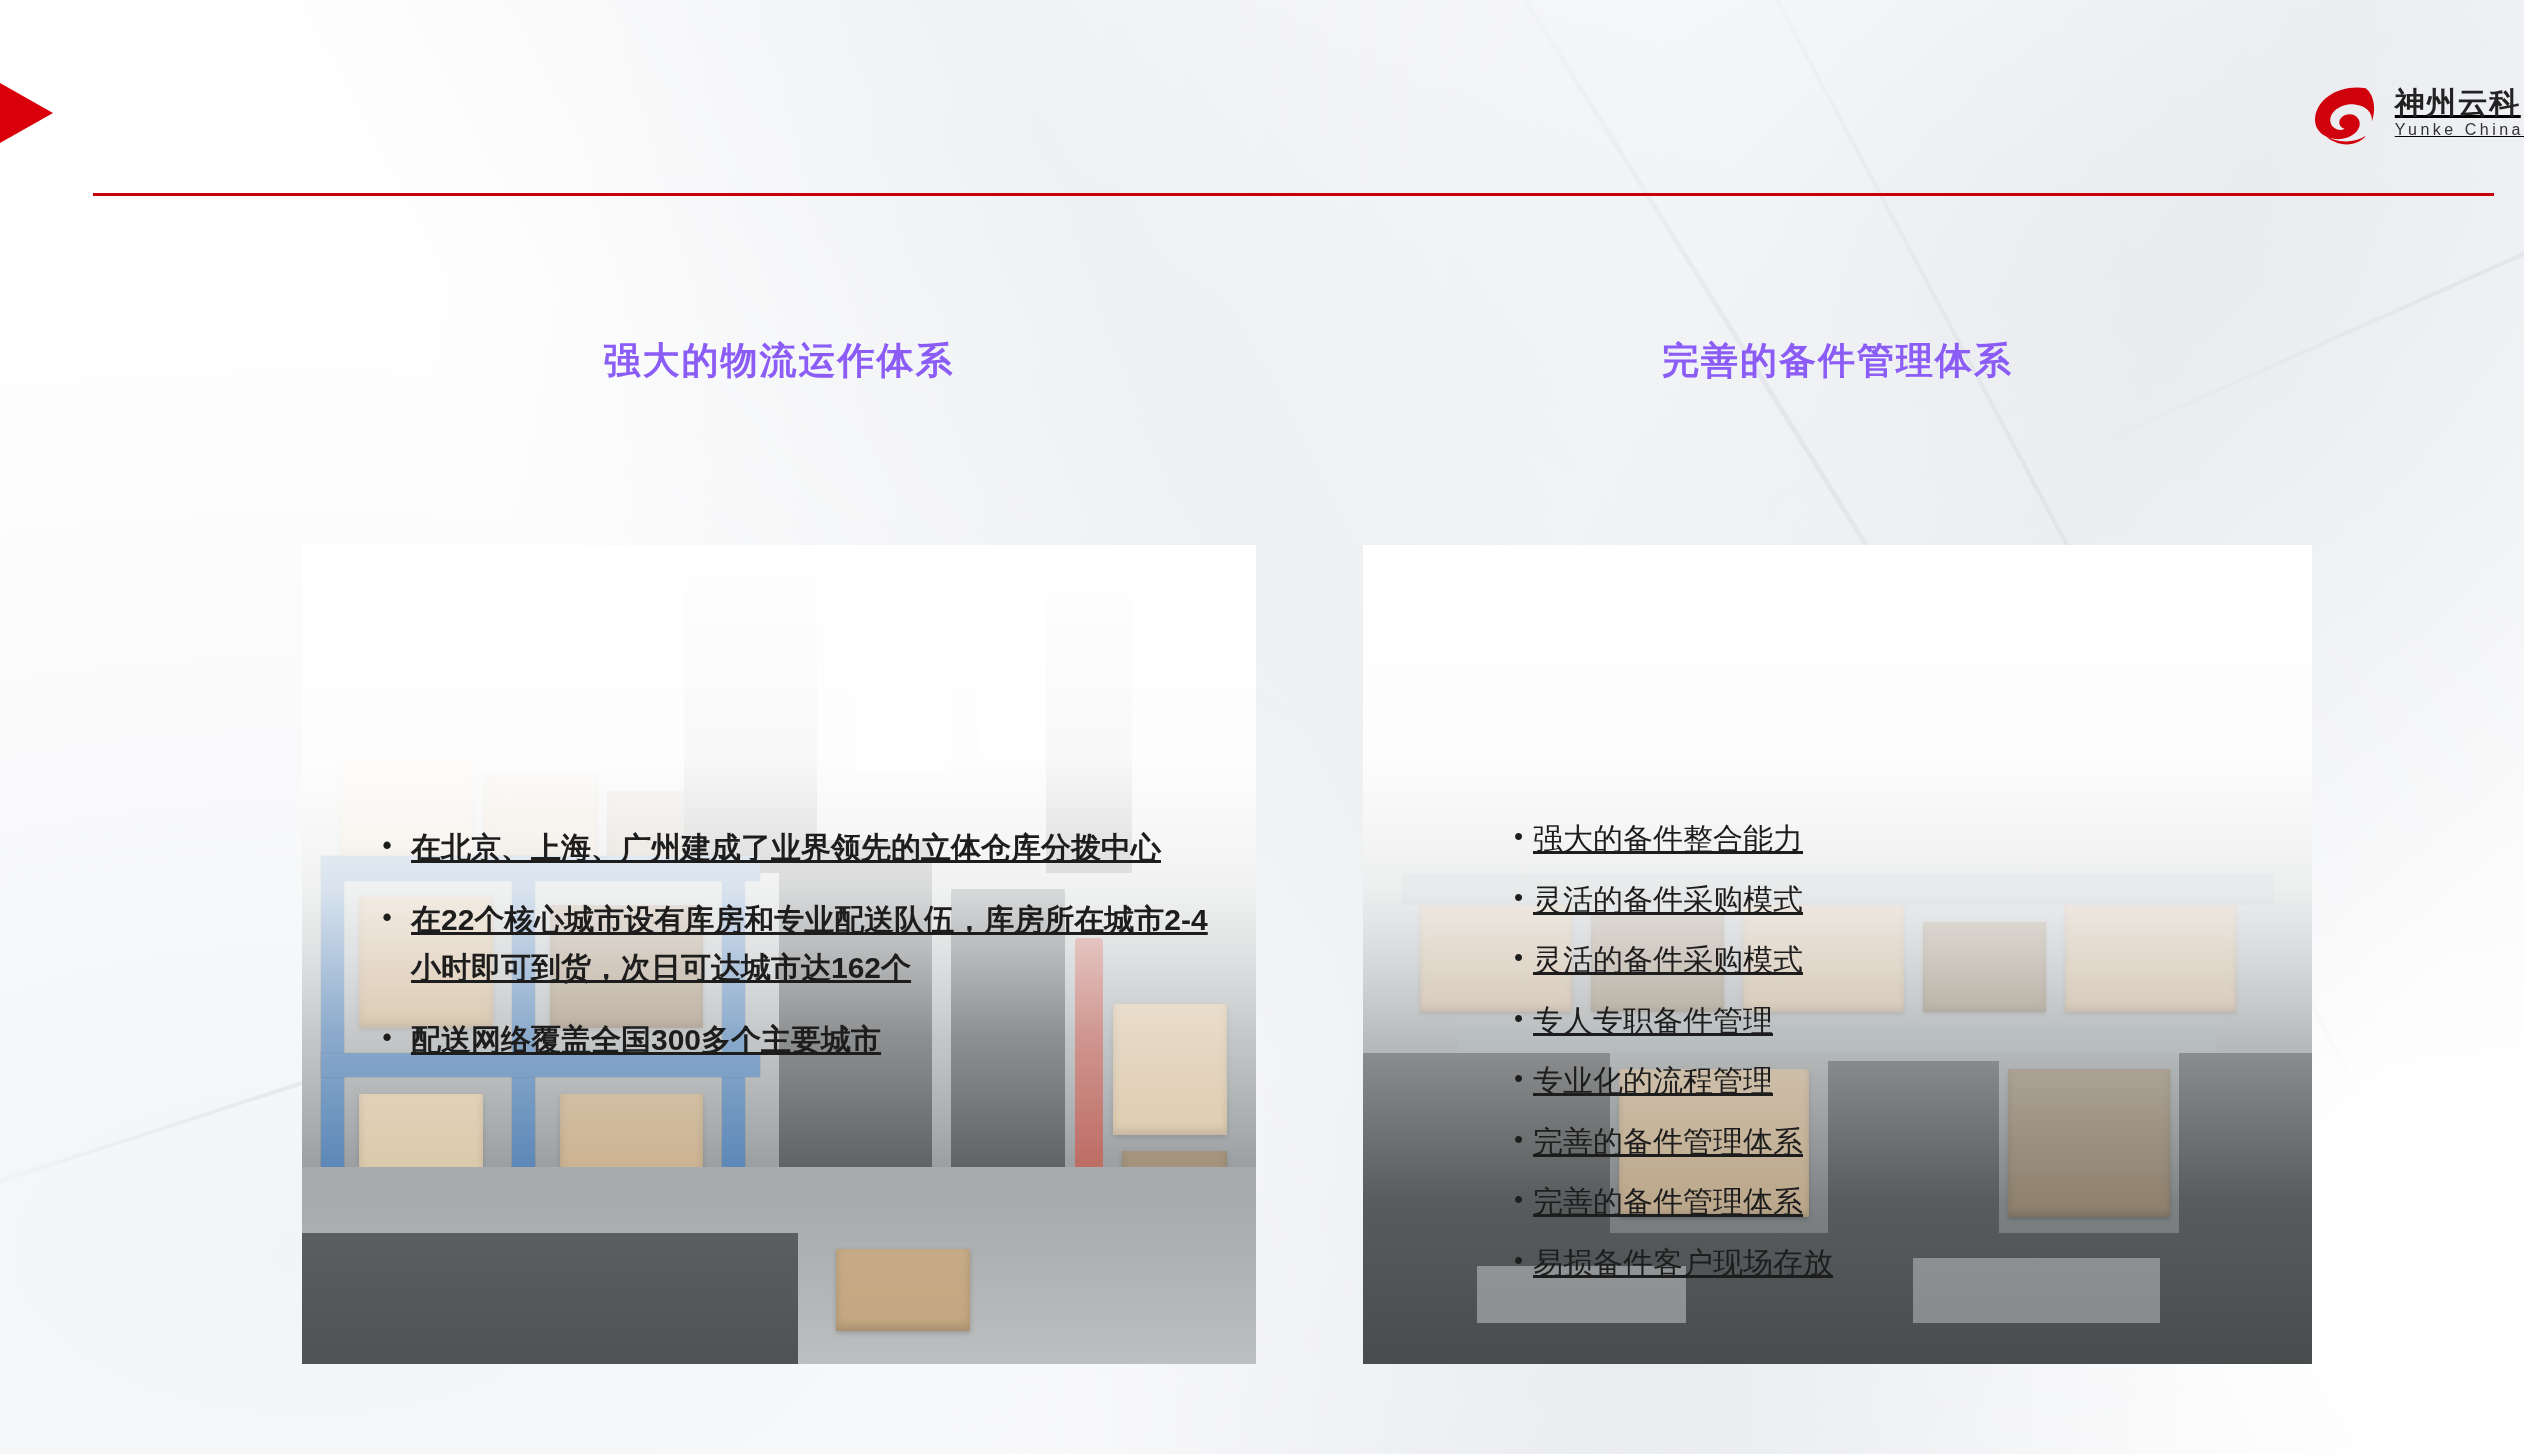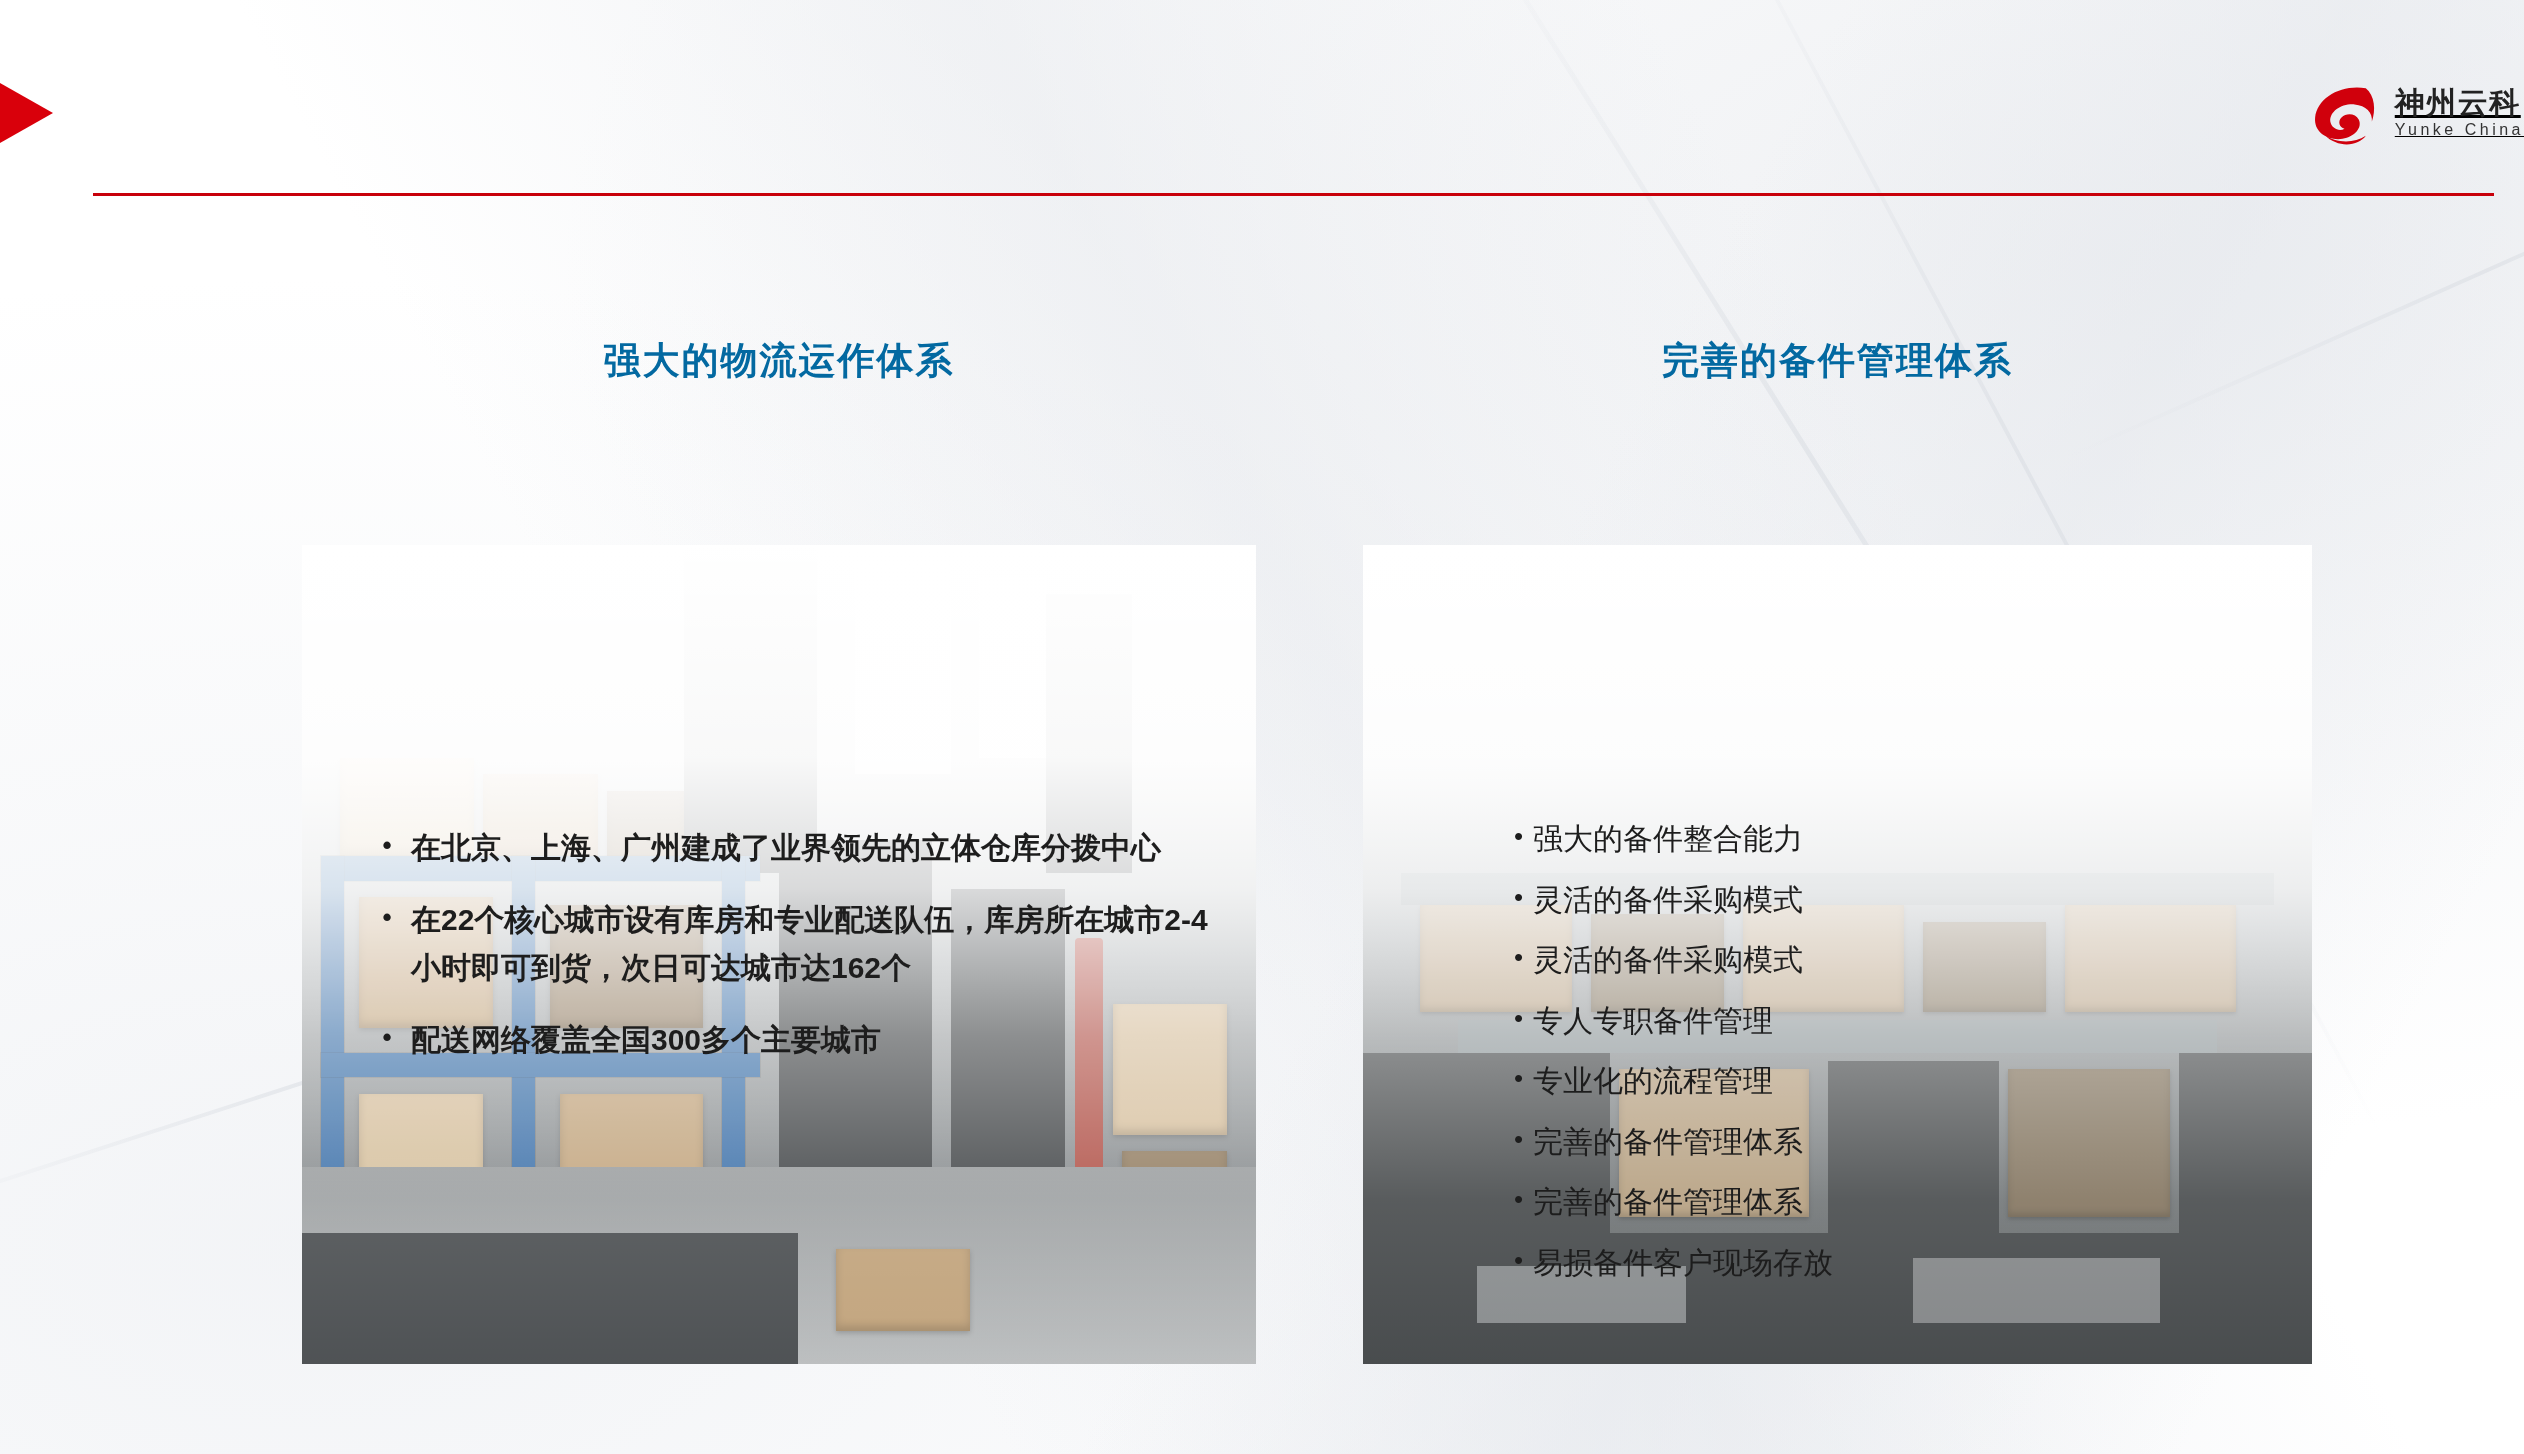--- a/index.html
+++ b/index.html
@@ -131,41 +131,42 @@
     background: linear-gradient(to bottom, rgba(255,255,255,1) 0%, rgba(255,255,255,0.97) 26%, rgba(255,255,255,0.82) 42%, rgba(255,255,255,0.45) 60%, rgba(255,255,255,0.18) 80%, rgba(255,255,255,0.1) 100%);
   }
   .panel-heading {
     position: absolute;
     top: 22px;
     left: 0;
     width: 100%;
     text-align: center;
     font-size: 37px;
     font-weight: bold;
-    color: #0369a1;
+    color: #8b5cf6;
     letter-spacing: 2px;
   }
   .bullets {
     position: absolute;
     left: 0;
     width: 100%;
     box-sizing: border-box;
   }
   .bullet {
     display: flex;
     align-items: flex-start;
     color: #1d1d1d;
   }
   .bullet-dot {
     flex: 0 0 auto;
     text-align: center;
     color: #1d1d1d;
   }
   .bullet-text {
     flex: 1 1 auto;
+    text-decoration: underline;
   }
 
   
   #panel-logistics {
     left: 302px;
     top: 314px;
     width: 954px;
     height: 1050px;
   }
   #panel-logistics .bullets {

